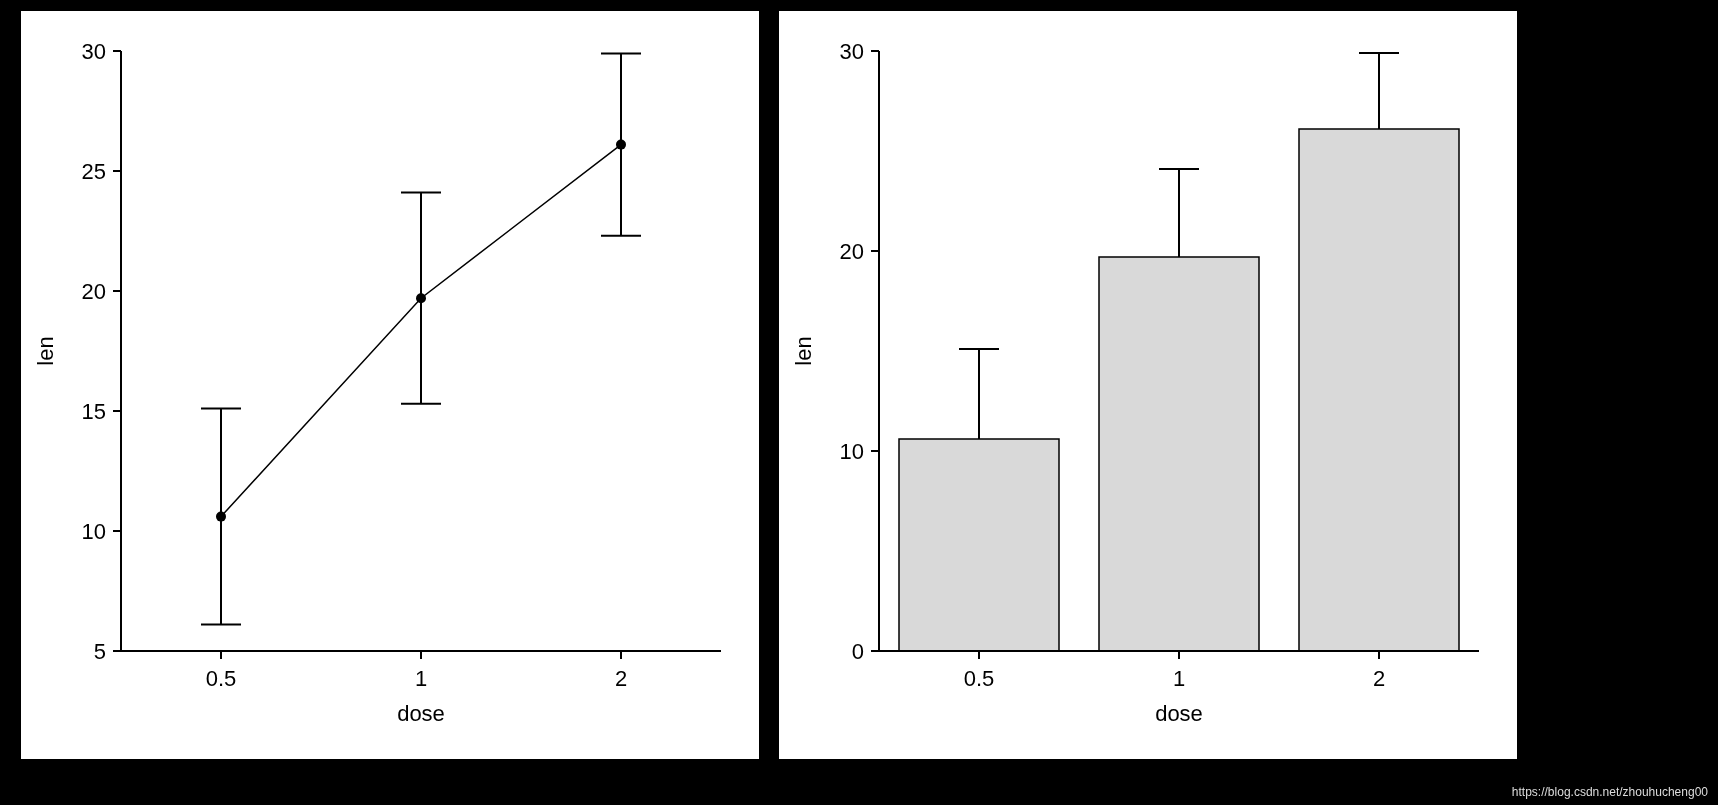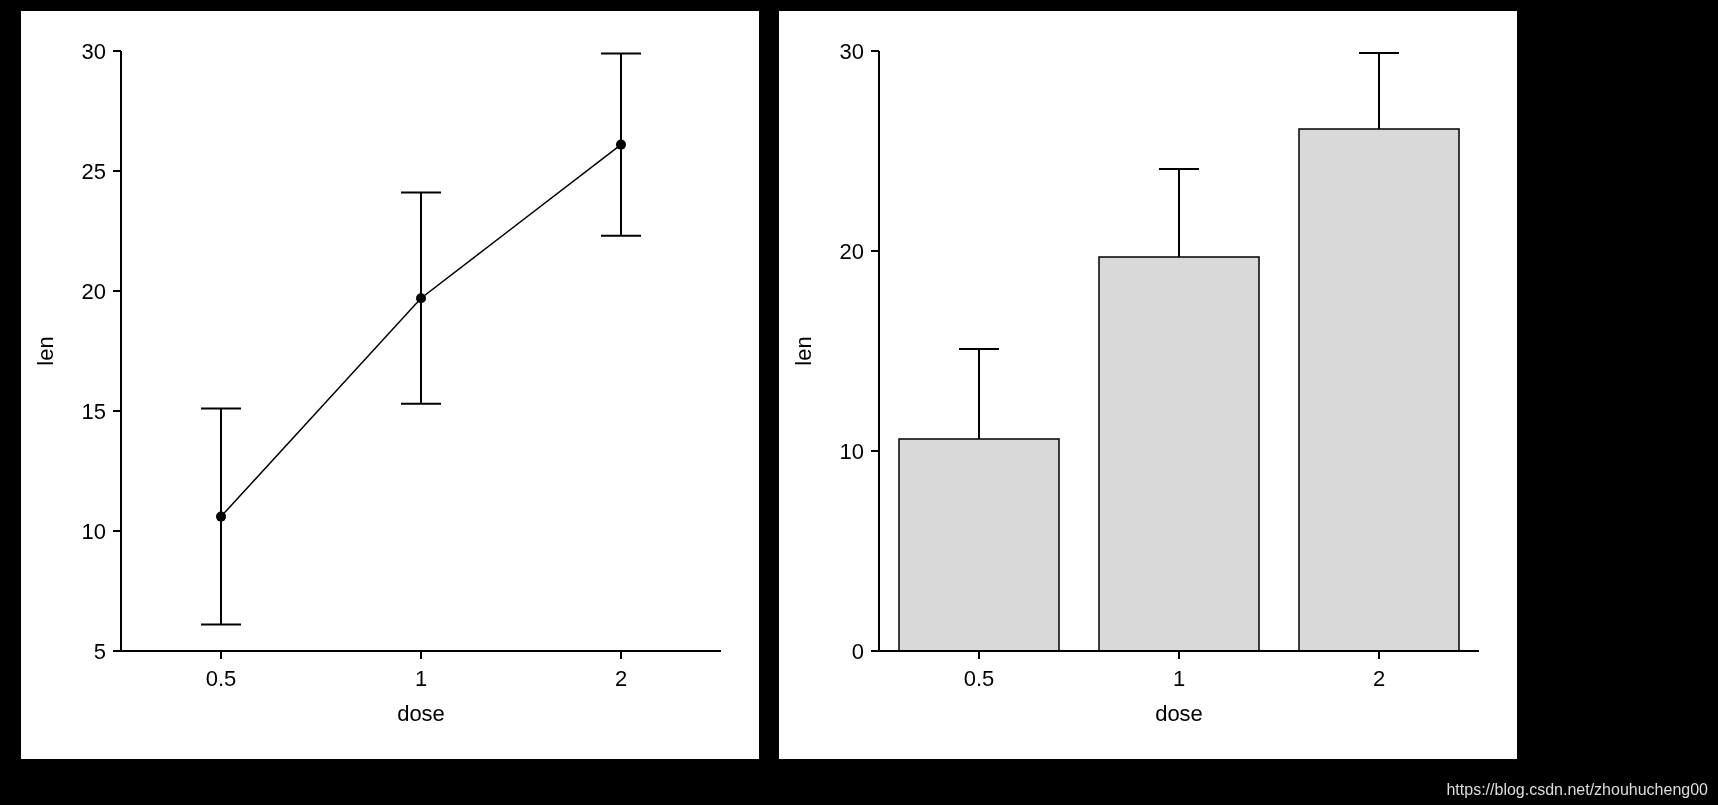--- a/index.html
+++ b/index.html
@@ -27,21 +27,21 @@
     .axis-label { font-size: 22px; fill: #000; }
     .errorbar { stroke: #000; stroke-width: 2; fill: none; }
     .point { fill: #000; }
     .data-line { stroke: #000; stroke-width: 1.5; fill: none; }
     .bar { fill: #d9d9d9; stroke: #000; stroke-width: 1.5; }
     .watermark {
       position: absolute;
       right: 10px;
       bottom: 6px;
       color: #ddd;
-      font-size: 16px;
+      font-size: 12px;
       font-family: sans-serif;
     }
   </style>
 </head>
 <body>
 
 <div class="panel panel-left">
   <svg width="740" height="750">
 
     <g>

